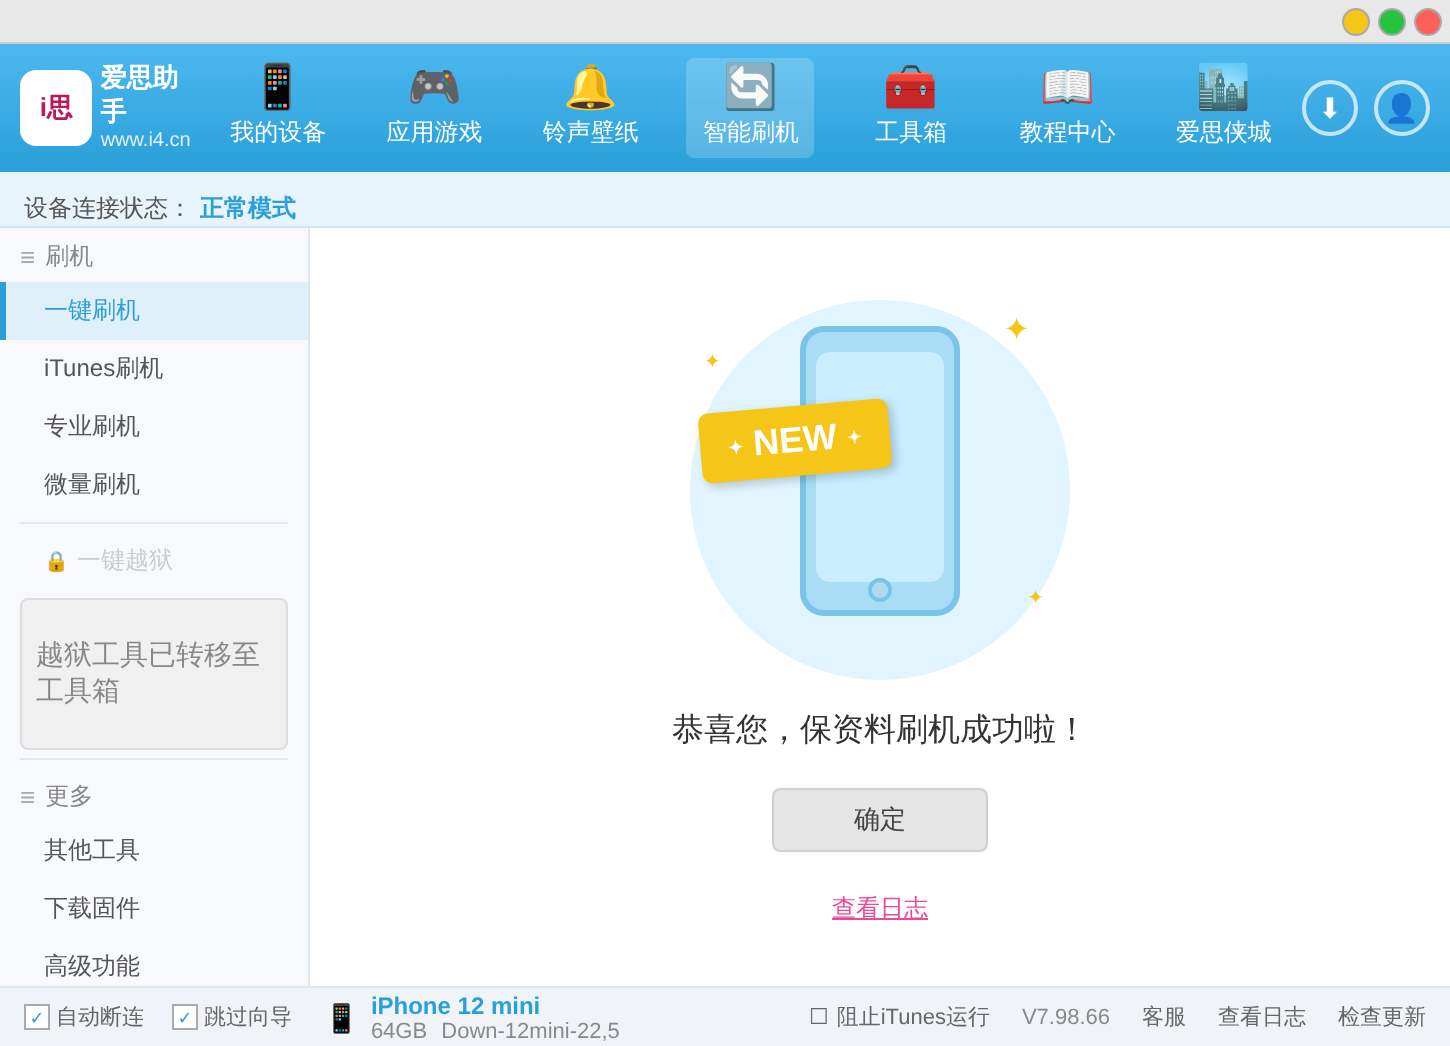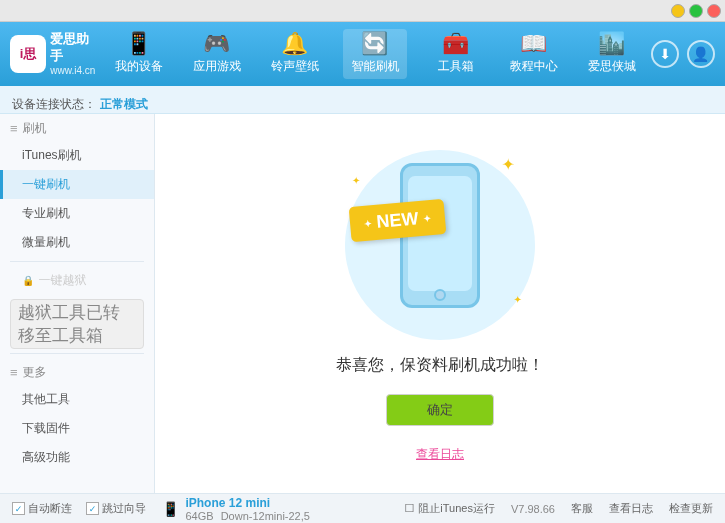--- a/index.html
+++ b/index.html
@@ -150,22 +150,22 @@
     .sidebar-divider {
       height: 1px;
       background: #e0e8f0;
       margin: 4px 10px;
     }
     .sidebar-notice {
       margin: 4px 10px;
       background: #f0f0f0;
       border: 1px solid #ddd;
       border-radius: 4px;
-      padding: 1px 7px;
-      font-size: 17px;
+      padding: 19px 7px;
+      font-size: 14px;
       color: #888;
     }
     .sidebar-section-header2 {
       display: flex;
       align-items: center;
       padding: 6px 10px 4px 10px;
       font-size: 12px;
       color: #888;
     }
 
@@ -186,21 +186,21 @@
       margin-bottom: 10px;
     }
 
     .success-text {
       font-size: 16px;
       color: #333;
       margin-bottom: 18px;
       font-weight: 500;
     }
     .confirm-btn {
-      background: #84cc16;
+      background: #e5e5e5;
       border: 1px solid #d0d0d0;
       border-radius: 4px;
       padding: 6px 40px;
       font-size: 13px;
       color: #444;
       cursor: pointer;
       margin-bottom: 20px;
     }
     .secondary-link {
       font-size: 12px;
@@ -331,25 +331,25 @@
   <span class="status-value">正常模式</span>
 </div>
 
 <div class="main-container">
 
   <div class="sidebar">
     <div class="sidebar-section-header">
       <span class="sidebar-section-icon">≡</span>
       <span>刷机</span>
     </div>
-    <div class="sidebar-item">
-      <span>iTunes刷机</span>
-    </div>
     <div class="sidebar-item active">
       <span>一键刷机</span>
+    </div>
+    <div class="sidebar-item">
+      <span>iTunes刷机</span>
     </div>
     <div class="sidebar-item">
       <span>专业刷机</span>
     </div>
     <div class="sidebar-item">
       <span>微量刷机</span>
     </div>
     <div class="sidebar-divider"></div>
     <div class="sidebar-disabled">
       <span class="lock-icon">🔒</span>

